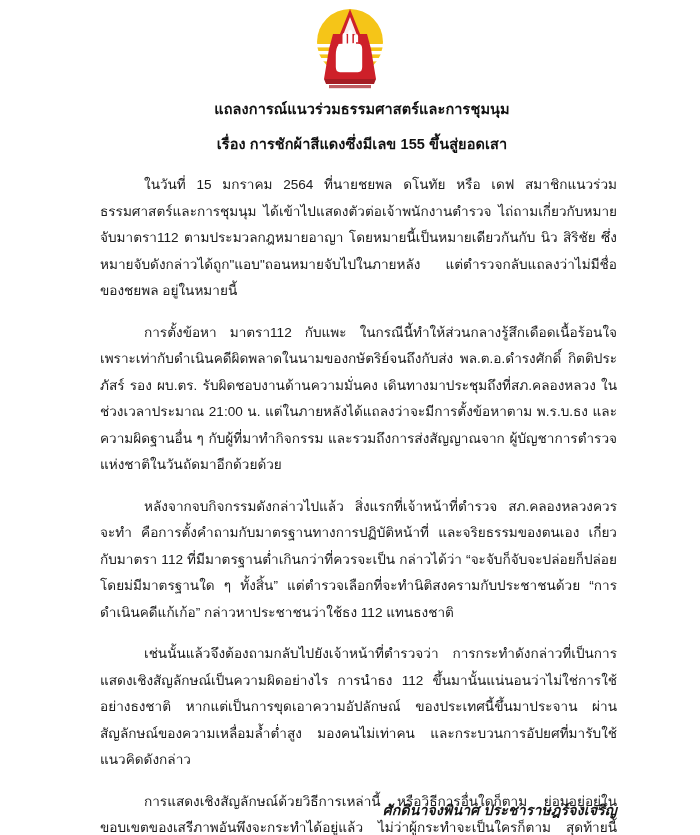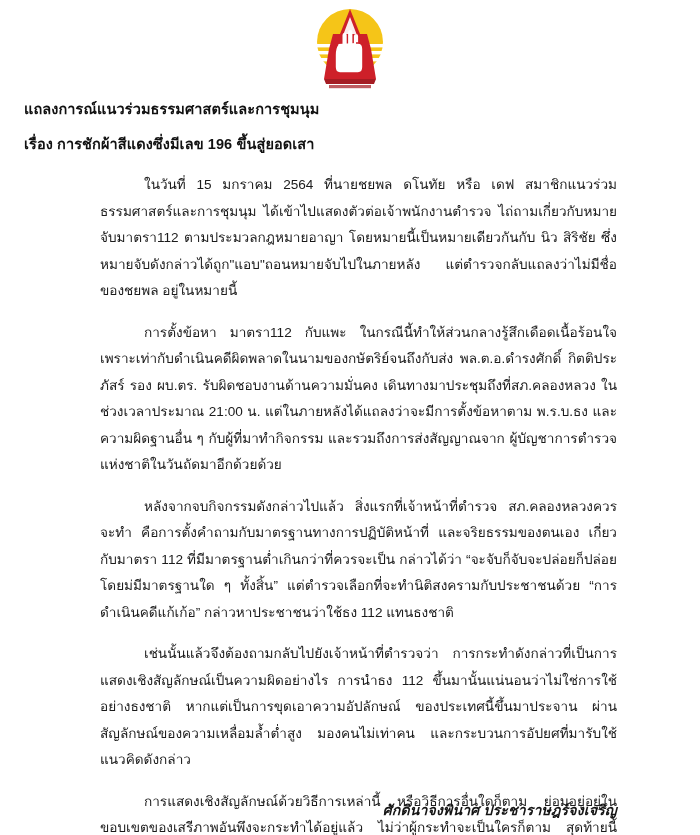--- a/index.html
+++ b/index.html
@@ -34,21 +34,21 @@
   }
   .logo {
     width: 104px;
     height: 88px;
     display: block;
   }
 
   
   .titles {
     margin-top: 8px;
-    text-align: left;
+    text-align: center;
     padding-left: 24px;
   }
   .title-line {
     font-size: 14.5px;
     font-weight: bold;
     color: #111111;
     line-height: 1.35;
     letter-spacing: 0.1px;
   }
   .title-line.second {
@@ -122,21 +122,21 @@
       <path d="M40 40 q-3 4 -3 11 v12 q0 6 5 6 h18 q5 0 5 -6 V45 q0 -6 -5 -6 h-2" fill="none" stroke="#CE2029" stroke-width="1.6"></path>
 
       <path d="M26 75 h52 l-2 5 H28 Z" fill="#A51C23"></path>
 
       <rect x="31" y="81" width="42" height="3.2" fill="#A51C23" opacity="0.72"></rect>
     </svg>
   </div>
 
   <div class="titles">
     <div class="title-line">แถลงการณ์แนวร่วมธรรมศาสตร์และการชุมนุม</div>
-    <div class="title-line second">เรื่อง การชักผ้าสีแดงซึ่งมีเลข 196 ขึ้นสู่ยอดเสา</div>
+    <div class="title-line second">เรื่อง การชักผ้าสีแดงซึ่งมีเลข 155 ขึ้นสู่ยอดเสา</div>
   </div>
 
   <div class="body-area">
     <p class="para">ในวันที่ 15 มกราคม 2564 ที่นายชยพล ดโนทัย หรือ เดฟ สมาชิกแนวร่วมธรรมศาสตร์และการชุมนุม ได้เข้าไปแสดงตัวต่อเจ้าพนักงานตำรวจ ไถ่ถามเกี่ยวกับหมายจับมาตรา112 ตามประมวลกฎหมายอาญา โดยหมายนี้เป็นหมายเดียวกันกับ นิว สิริชัย ซึ่งหมายจับดังกล่าวได้ถูก"แอบ"ถอนหมายจับไปในภายหลัง แต่ตำรวจกลับแถลงว่าไม่มีชื่อของชยพล อยู่ในหมายนี้</p>
     <p class="para">การตั้งข้อหา มาตรา112 กับแพะ ในกรณีนี้ทำให้ส่วนกลางรู้สึกเดือดเนื้อร้อนใจเพราะเท่ากับดำเนินคดีผิดพลาดในนามของกษัตริย์จนถึงกับส่ง พล.ต.อ.ดำรงศักดิ์ กิตติประภัสร์ รอง ผบ.ตร. รับผิดชอบงานด้านความมั่นคง เดินทางมาประชุมถึงที่สภ.คลองหลวง ในช่วงเวลาประมาณ 21:00 น. แต่ในภายหลังได้แถลงว่าจะมีการตั้งข้อหาตาม พ.ร.บ.ธง และความผิดฐานอื่น ๆ กับผู้ที่มาทำกิจกรรม  และรวมถึงการส่งสัญญาณจาก ผู้บัญชาการตำรวจแห่งชาติในวันถัดมาอีกด้วยด้วย</p>
     <p class="para">หลังจากจบกิจกรรมดังกล่าวไปแล้ว สิ่งแรกที่เจ้าหน้าที่ตำรวจ สภ.คลองหลวงควรจะทำ คือการตั้งคำถามกับมาตรฐานทางการปฏิบัติหน้าที่ และจริยธรรมของตนเอง เกี่ยวกับมาตรา 112 ที่มีมาตรฐานต่ำเกินกว่าที่ควรจะเป็น กล่าวได้ว่า “จะจับก็จับจะปล่อยก็ปล่อย โดยม่มีมาตรฐานใด ๆ ทั้งสิ้น” แต่ตำรวจเลือกที่จะทำนิติสงครามกับประชาชนด้วย “การดำเนินคดีแก้เก้อ” กล่าวหาประชาชนว่าใช้ธง 112 แทนธงชาติ</p>
     <p class="para">เช่นนั้นแล้วจึงต้องถามกลับไปยังเจ้าหน้าที่ตำรวจว่า การกระทำดังกล่าวที่เป็นการแสดงเชิงสัญลักษณ์เป็นความผิดอย่างไร การนำธง 112 ขึ้นมานั้นแน่นอนว่าไม่ใช่การใช้อย่างธงชาติ หากแต่เป็นการขุดเอาความอัปลักษณ์ ของประเทศนี้ขึ้นมาประจาน ผ่านสัญลักษณ์ของความเหลื่อมล้ำต่ำสูง มองคนไม่เท่าคน และกระบวนการอัปยศที่มารับใช้แนวคิดดังกล่าว</p>
     <p class="para">การแสดงเชิงสัญลักษณ์ด้วยวิธีการเหล่านี้ หรือวิธีการอื่นใดก็ตาม ย่อมอยู่อยู่ในขอบเขตของเสรีภาพอันพึงจะกระทำได้อยู่แล้ว ไม่ว่าผู้กระทำจะเป็นใครก็ตาม สุดท้ายนี้ต้องขอกล่าวกับผู้พิทักษ์ทรราชว่า “อายไหมมาไล่ฟ้องคน ในงานที่ตัวเองออกหมายคนมั่ว”</p>
   </div>
 

